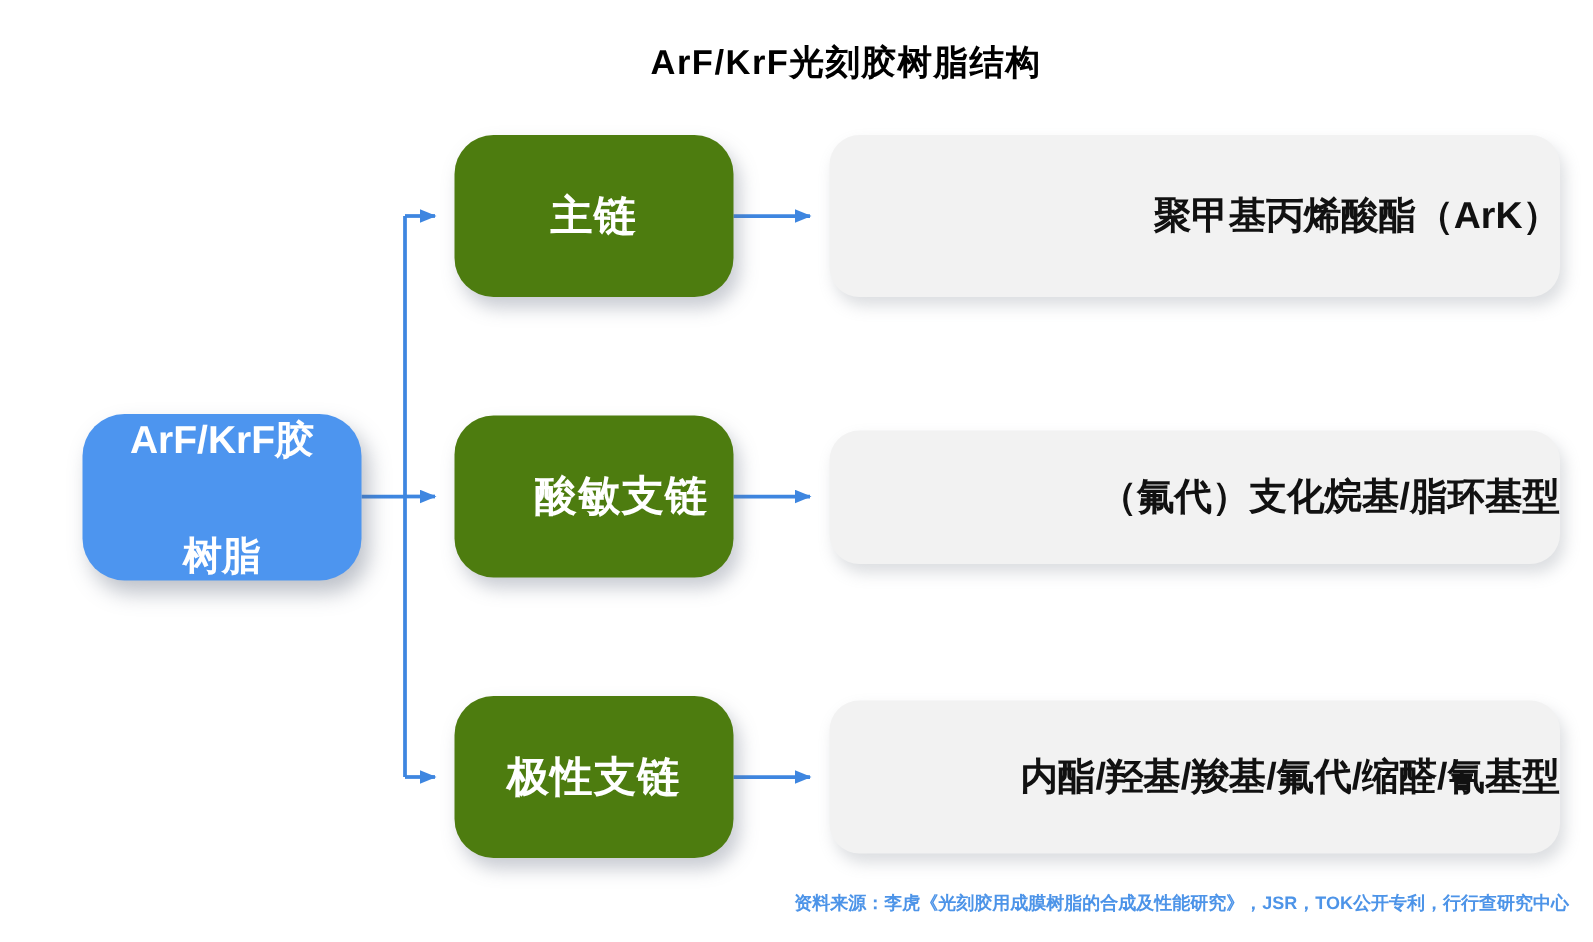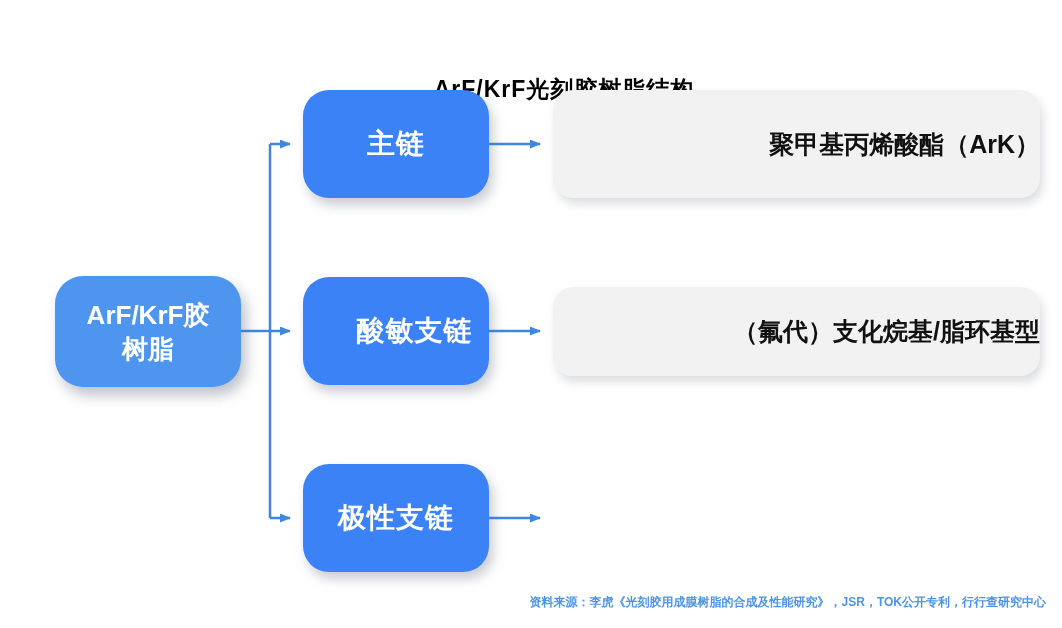--- a/index.html
+++ b/index.html
@@ -20,21 +20,20 @@
     top: 26px;
     left: 0;
     width: 100%;
     padding-left: 66px;
     box-sizing: border-box;
     text-align: center;
     font-size: 23px;
     font-weight: 800;
     color: #000000;
     letter-spacing: 1px;
-    margin-top: 48px;
   }
   .node {
     position: absolute;
     display: flex;
     flex-direction: column;
     align-items: center;
     justify-content: center;
     text-align: center;
     box-sizing: border-box;
   }
@@ -43,26 +42,27 @@
     top: 276px;
     width: 186px;
     height: 111px;
     background: #4D95EF;
     border-radius: 28px;
     color: #ffffff;
     font-size: 26px;
     font-weight: 700;
     line-height: 34px;
     box-shadow: 5px 8px 14px rgba(90, 100, 120, 0.40);
+    justify-content: space-between;
   }
   .branch-node {
     left: 303px;
     width: 186px;
     height: 108px;
-    background: #3b82f6;
+    background: #4d7c0f;
     border-radius: 26px;
     color: #ffffff;
     font-size: 28px;
     font-weight: 700;
     letter-spacing: 1px;
     box-shadow: 4px 7px 12px rgba(100, 110, 130, 0.35);
   }
   .detail-box {
     left: 553px;
     width: 487px;
@@ -141,16 +141,19 @@
   <div class="node branch-node branch-2">
     <div>酸敏支链</div>
   </div>
   <div class="node detail-box detail-2">
     <div>（氟代）支化烷基/脂环基型</div>
   </div>
 
   <div class="node branch-node branch-3">
     <div>极性支链</div>
   </div>
+  <div class="node detail-box detail-3">
+    <div>内酯/羟基/羧基/氟代/缩醛/氰基型</div>
+  </div>
 
   <div class="footer">资料来源：李虎《光刻胶用成膜树脂的合成及性能研究》，JSR，TOK公开专利，行行查研究中心</div>
 
 </div>
 
 </body></html>

